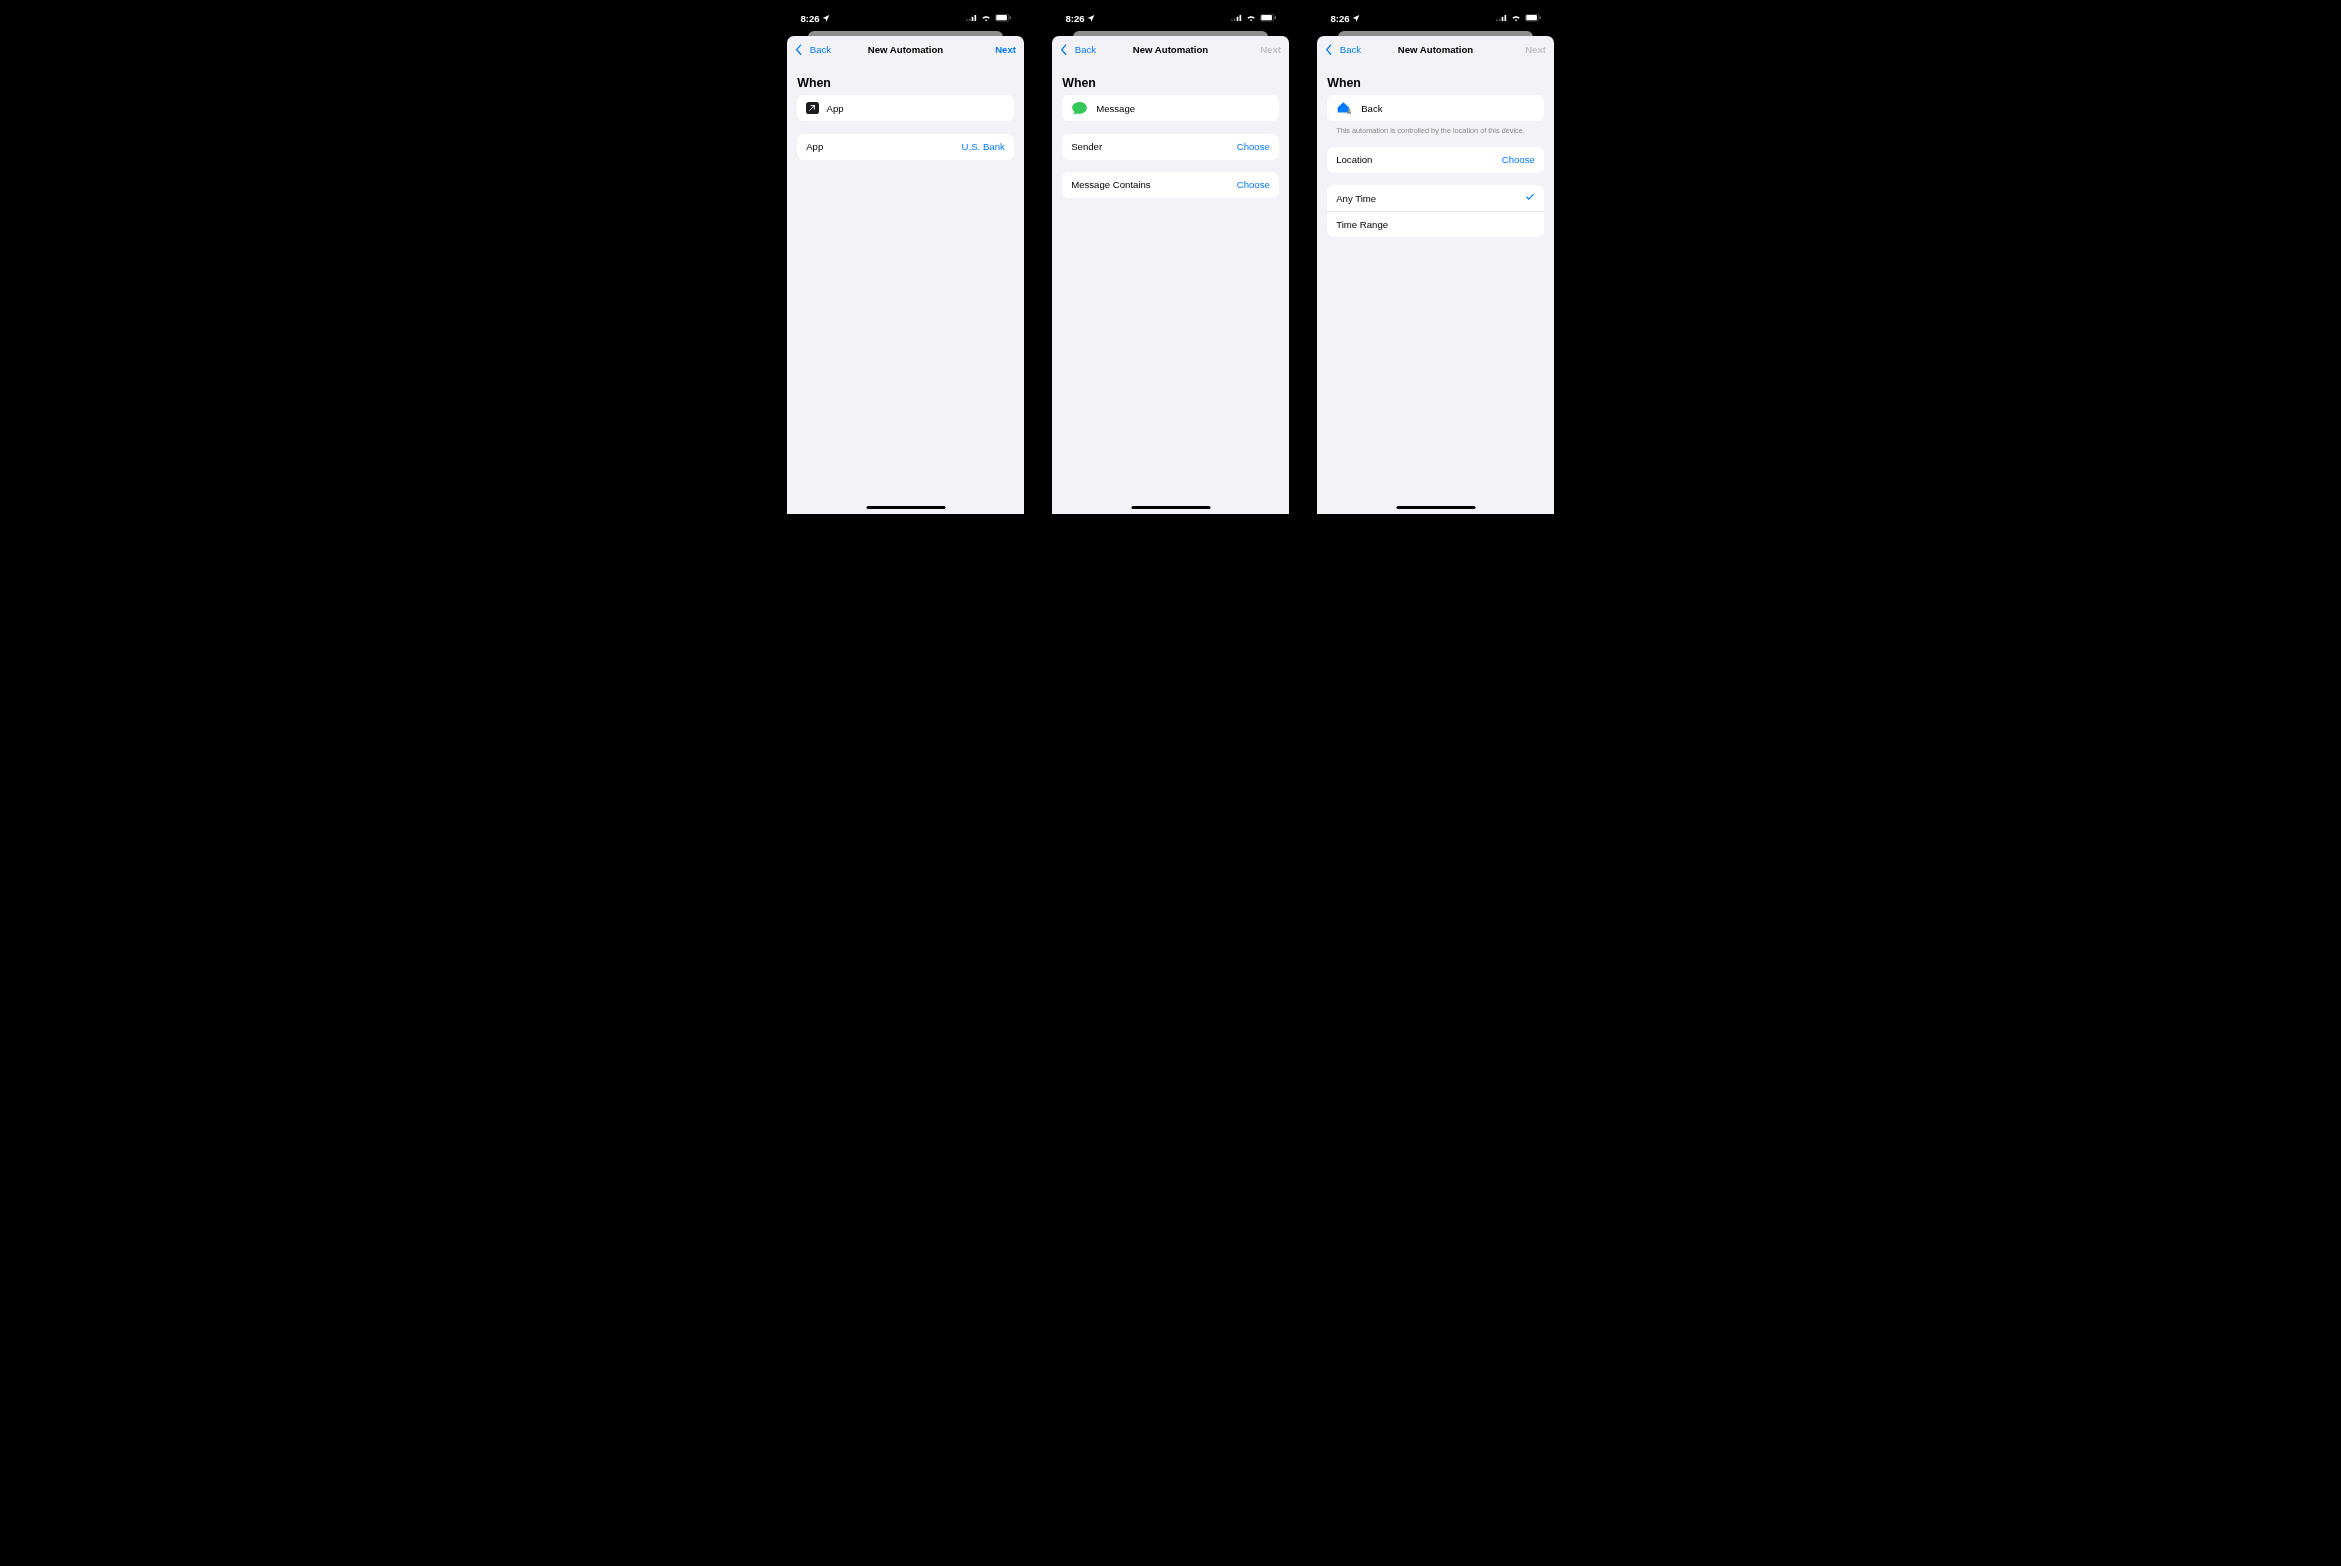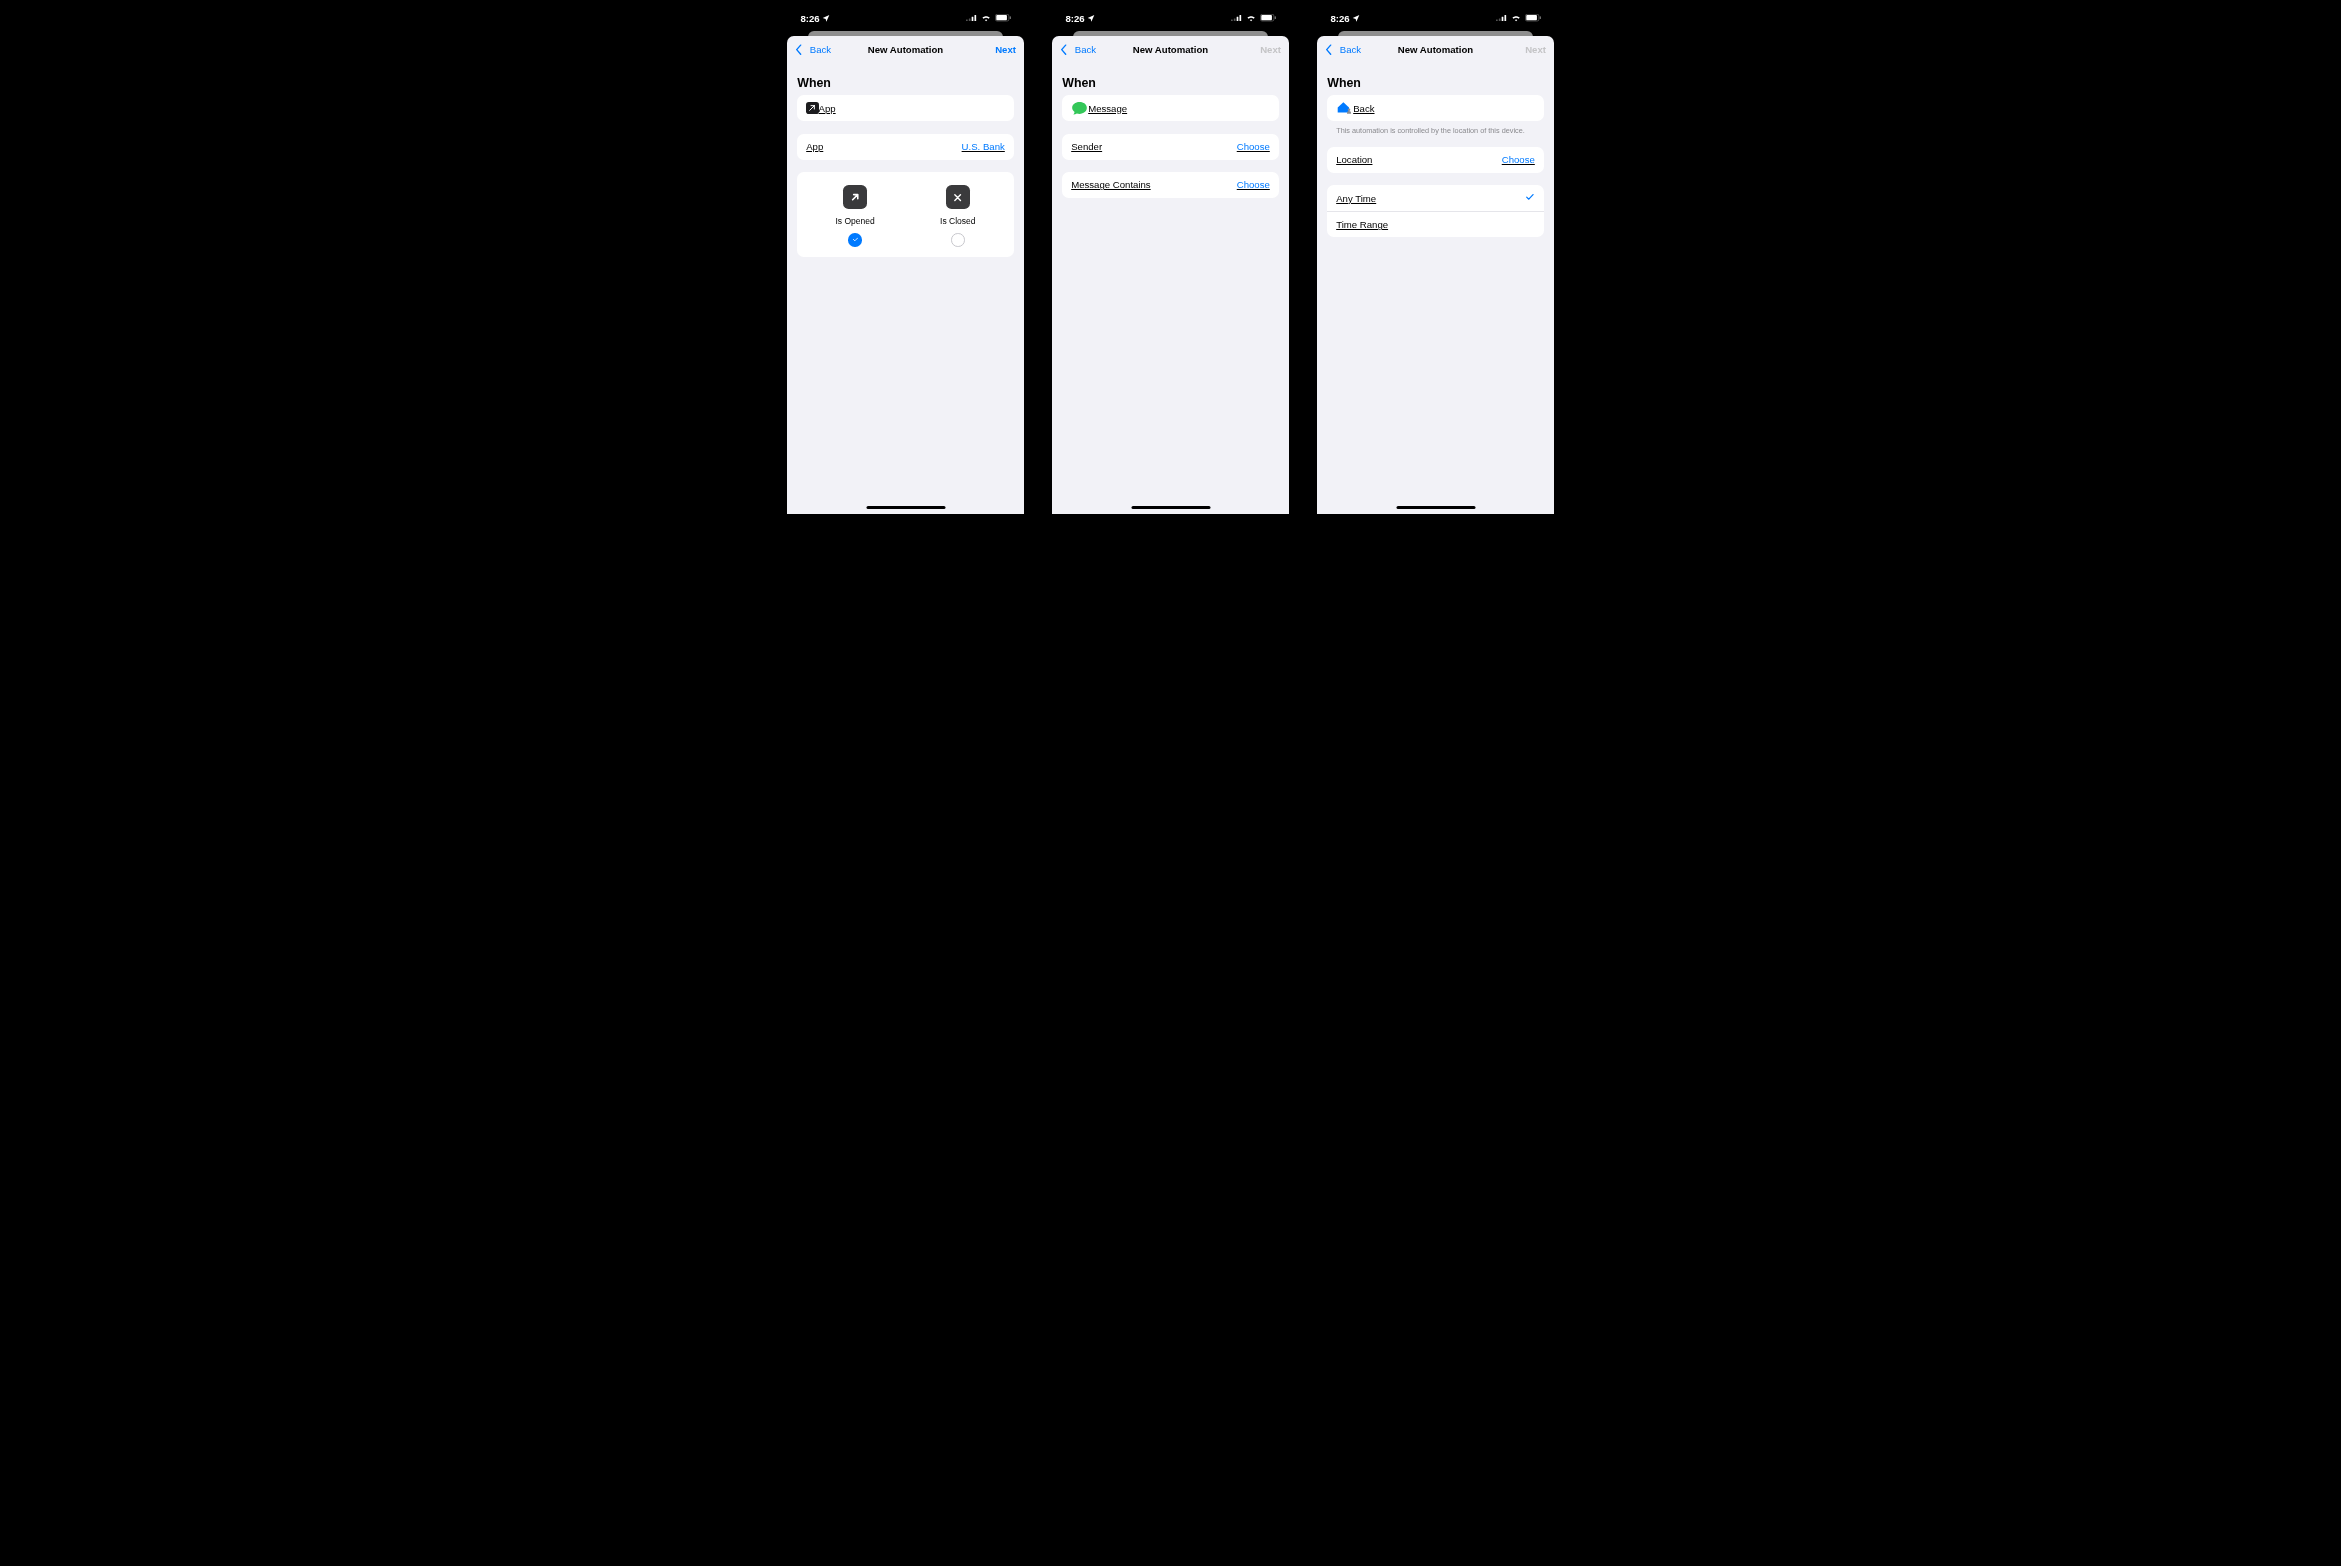--- a/index.html
+++ b/index.html
@@ -102,24 +102,23 @@
     background: #fff;
     border-radius: 6.8px;
     overflow: hidden;
     margin-bottom: 12.4px;
   }
   .cell {
     min-height: 26px;
     display: flex;
     align-items: center;
     padding: 0 9px;
-    gap: 0;
+    gap: 8px;
     font-size: 9.6px;
     color: #000;
-    text-decoration: underline;
   }
   .cell + .cell { border-top: 0.3px solid #e5e5ea; }
   .cell-label { flex: 1; }
   .cell-value {
     color: #007aff;
     font-size: 9.6px;
     text-align: center;
   }
   .cell-check {
     color: #007aff;
@@ -242,46 +241,20 @@
           </div>
         </div>
 
         <div class="cell-group">
           <div class="cell">
             <span class="cell-label">App</span>
             <span class="cell-value">U.S. Bank</span>
           </div>
         </div>
 
-        <div class="cell-group">
-          <div class="toggle-grid">
-            <div class="toggle-item">
-              <div class="toggle-icon">
-                <svg width="12.4" height="12.4" viewBox="0 0 24 24" fill="none">
-                    <path d="M7 17L17 7M17 7H9M17 7v8" stroke="#fff" stroke-width="3" stroke-linecap="round"></path>
-                  </svg>
-              </div>
-              <div class="toggle-label">Is Opened</div>
-              <div class="radio checked">
-                <svg width="6.8" height="6.8" viewBox="0 0 24 24" fill="none">
-                    <path d="M5 12l5 5L20 7" stroke="#fff" stroke-width="3" stroke-linecap="round" stroke-linejoin="round"></path>
-                  </svg>
-              </div>
-            </div>
-            <div class="toggle-item">
-              <div class="toggle-icon">
-                <svg width="11.3" height="11.3" viewBox="0 0 24 24" fill="none">
-                    <path d="M6 6l12 12M18 6L6 18" stroke="#fff" stroke-width="3" stroke-linecap="round"></path>
-                  </svg>
-              </div>
-              <div class="toggle-label">Is Closed</div>
-              <div class="radio unchecked"></div>
-            </div>
-          </div>
-        </div>
       </div>
       <div class="home-indicator"></div>
     </div>
   </div>
 </div>
 
 <div class="phone">
   <div class="status-bar">
     <div class="status-left">
       <span>8:26</span>

